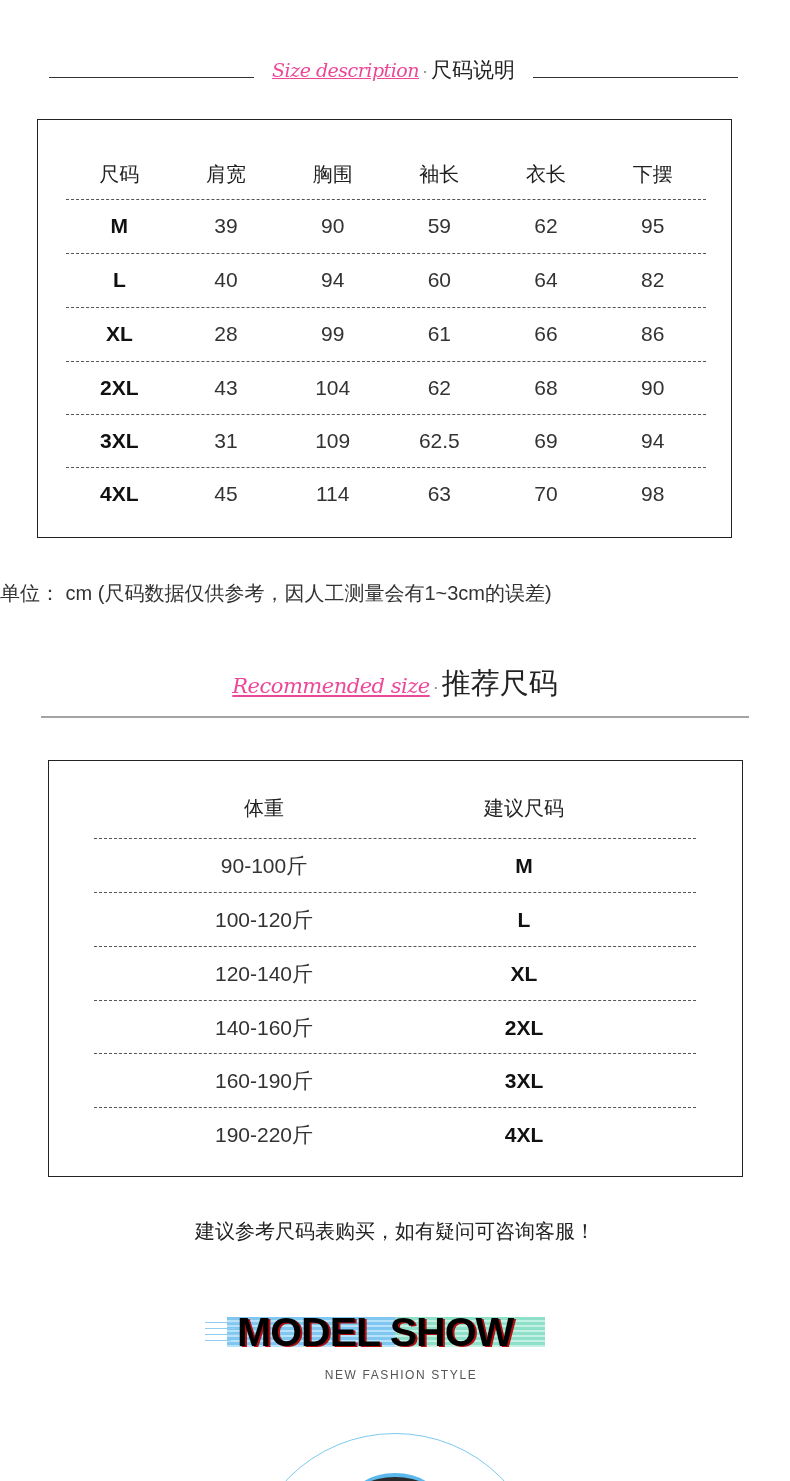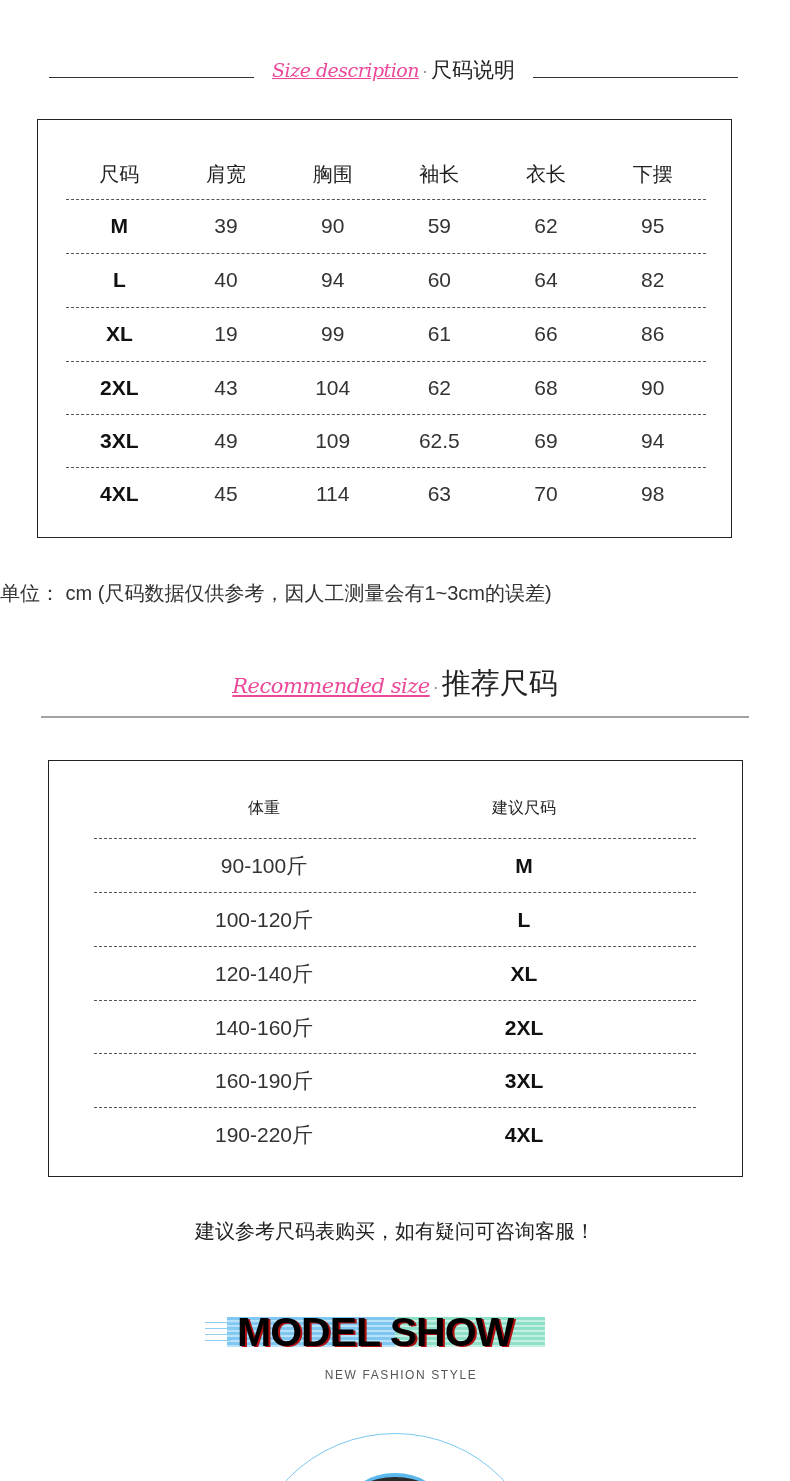--- a/index.html
+++ b/index.html
@@ -32,21 +32,21 @@
     .h2-wrap .cn-title { font-size: 29px; }
     .h2-line { position: absolute; top: 716px; left: 41px; width: 708px; height: 2px; background: #a3a3a3; }
 
     
     .rec-box { position: absolute; left: 48px; top: 760px; width: 695px; height: 417px; border: 1px solid #222; }
     .rec-header { position: absolute; left: 45px; top: 16px; width: 602px; height: 62px; display: flex; }
     .rec-row { position: absolute; left: 45px; width: 602px; height: 54px; display: flex; border-top: 1px dashed #555; }
     .rcell { display: flex; align-items: center; justify-content: center; font-size: 21px; color: #333; }
     .rcell.c1 { width: 340px; padding-left: 0; }
     .rcell.c2 { width: 180px; }
-    .rcell.hdr { color: #222; font-size: 16px; }
+    .rcell.hdr { color: #222; font-size: 20px; }
     .rcell.size { font-weight: bold; color: #111; }
 
     .advice { position: absolute; top: 1218px; left: 0; width: 790px; text-align: center; font-size: 20px; color: #222; }
 
     
     .model-show { position: absolute; left: 205px; top: 1310px; width: 350px; height: 44px; }
     .ms-band { position: absolute; height: 30px; top: 7px; }
     .ms-band.blue { left: 22px; width: 180px; background: repeating-linear-gradient(to bottom, #7fc7f0 0 3px, #b7e2fa 3px 5px); }
     .ms-band.green { left: 190px; width: 150px; background: repeating-linear-gradient(to bottom, #8fe0c8 0 3px, #c3f0e2 3px 5px); }
     .ms-streak { position: absolute; left: 0; height: 1px; background: #8fcdf2; }
@@ -88,37 +88,37 @@
   <div class="size-row" style="top:133px">
     <div class="cell size">L</div>
     <div class="cell">40</div>
     <div class="cell">94</div>
     <div class="cell">60</div>
     <div class="cell">64</div>
     <div class="cell">82</div>
   </div>
   <div class="size-row" style="top:187px">
     <div class="cell size">XL</div>
-    <div class="cell">19</div>
+    <div class="cell">28</div>
     <div class="cell">99</div>
     <div class="cell">61</div>
     <div class="cell">66</div>
     <div class="cell">86</div>
   </div>
   <div class="size-row" style="top:241px">
     <div class="cell size">2XL</div>
     <div class="cell">43</div>
     <div class="cell">104</div>
     <div class="cell">62</div>
     <div class="cell">68</div>
     <div class="cell">90</div>
   </div>
   <div class="size-row" style="top:294px">
     <div class="cell size">3XL</div>
-    <div class="cell">49</div>
+    <div class="cell">31</div>
     <div class="cell">109</div>
     <div class="cell">62.5</div>
     <div class="cell">69</div>
     <div class="cell">94</div>
   </div>
   <div class="size-row" style="top:347px">
     <div class="cell size">4XL</div>
     <div class="cell">45</div>
     <div class="cell">114</div>
     <div class="cell">63</div>

